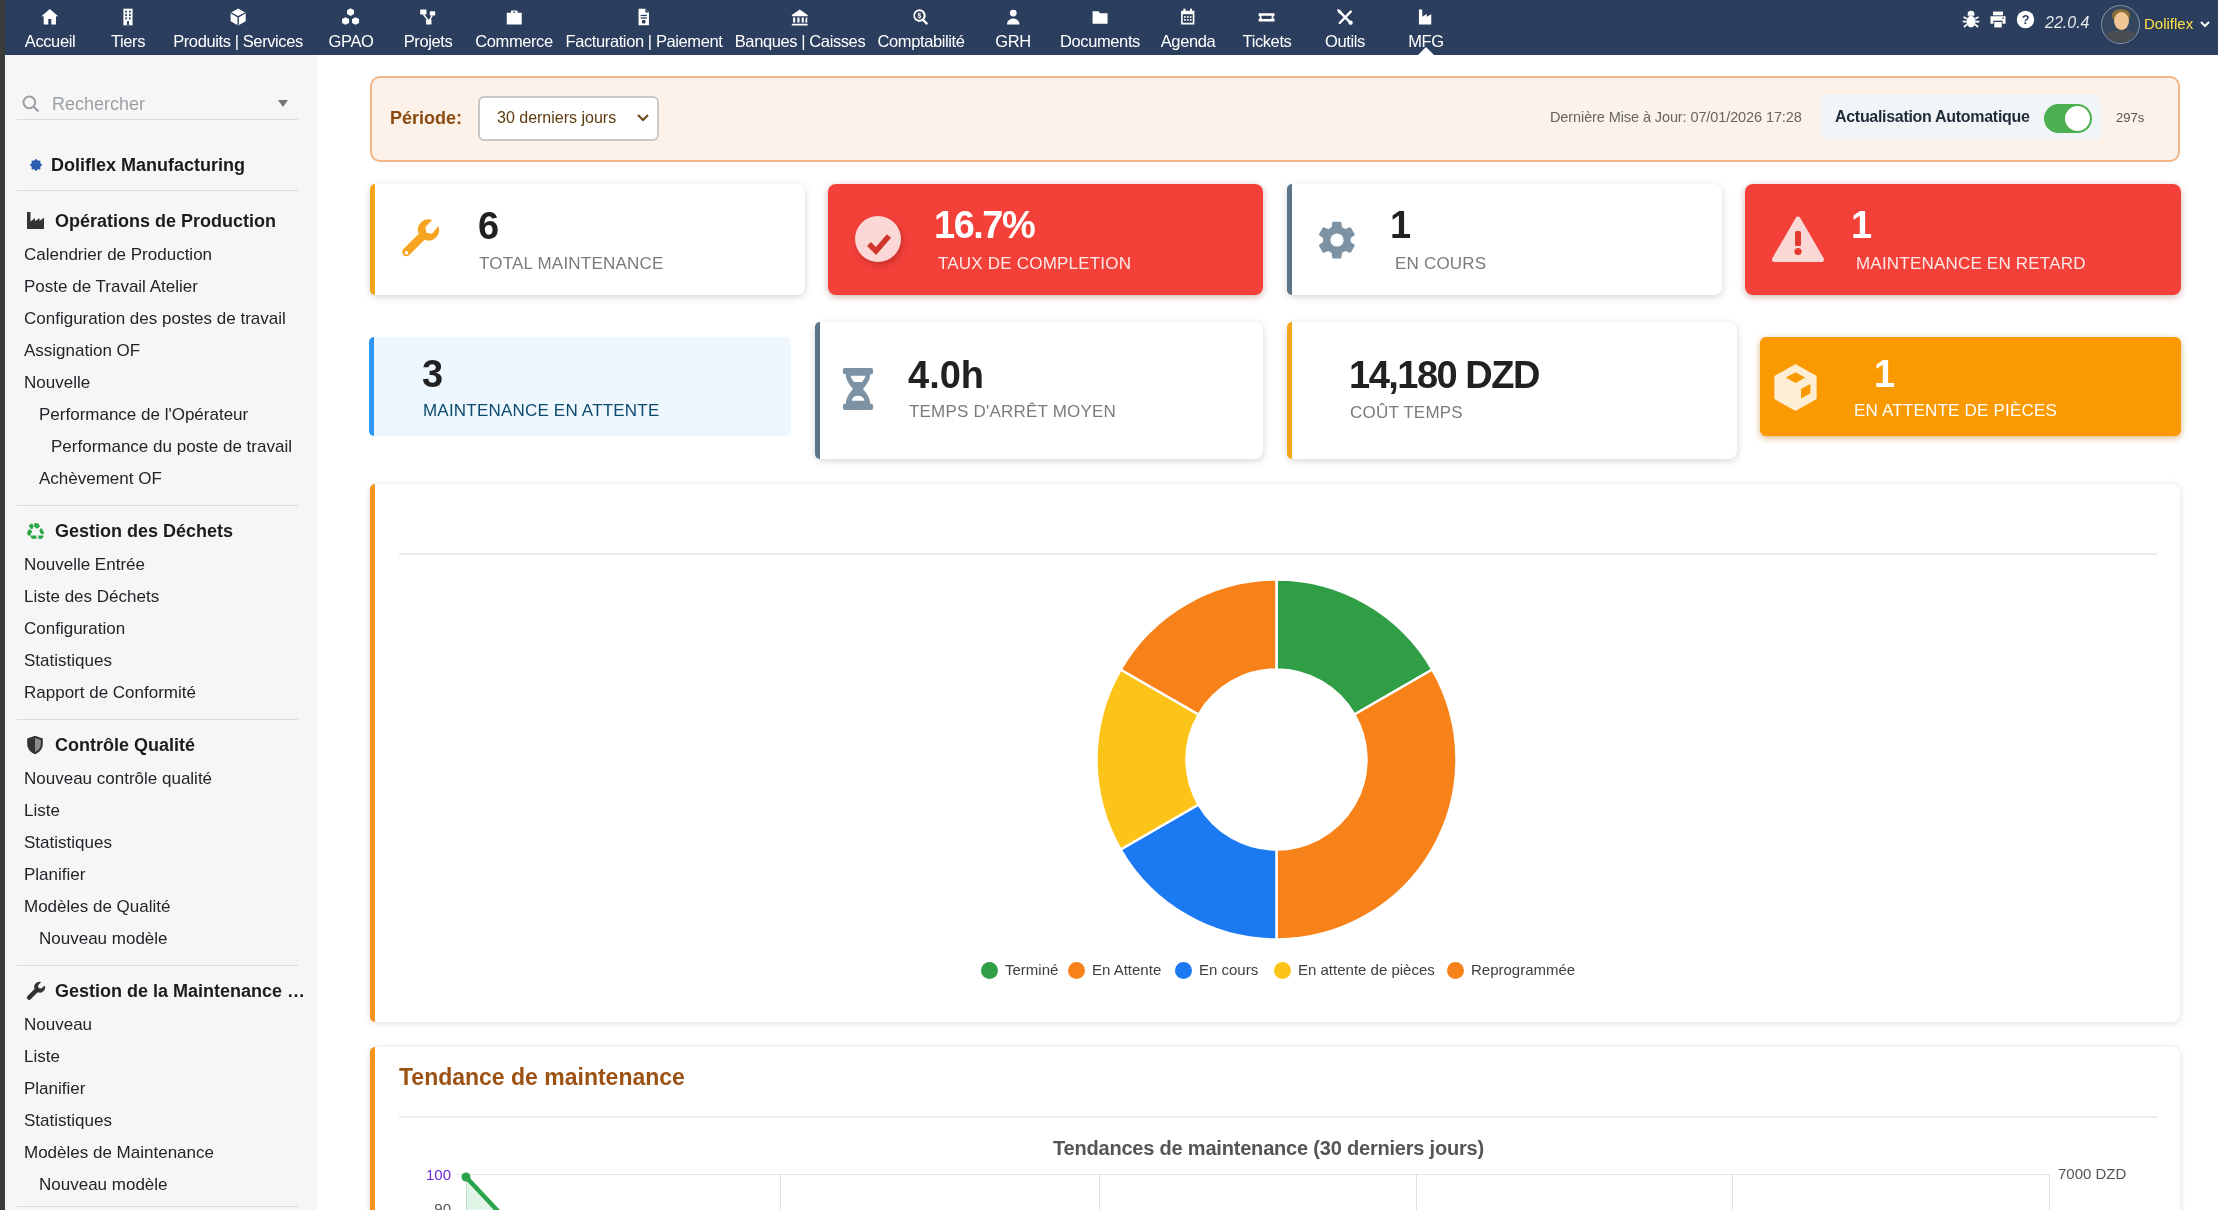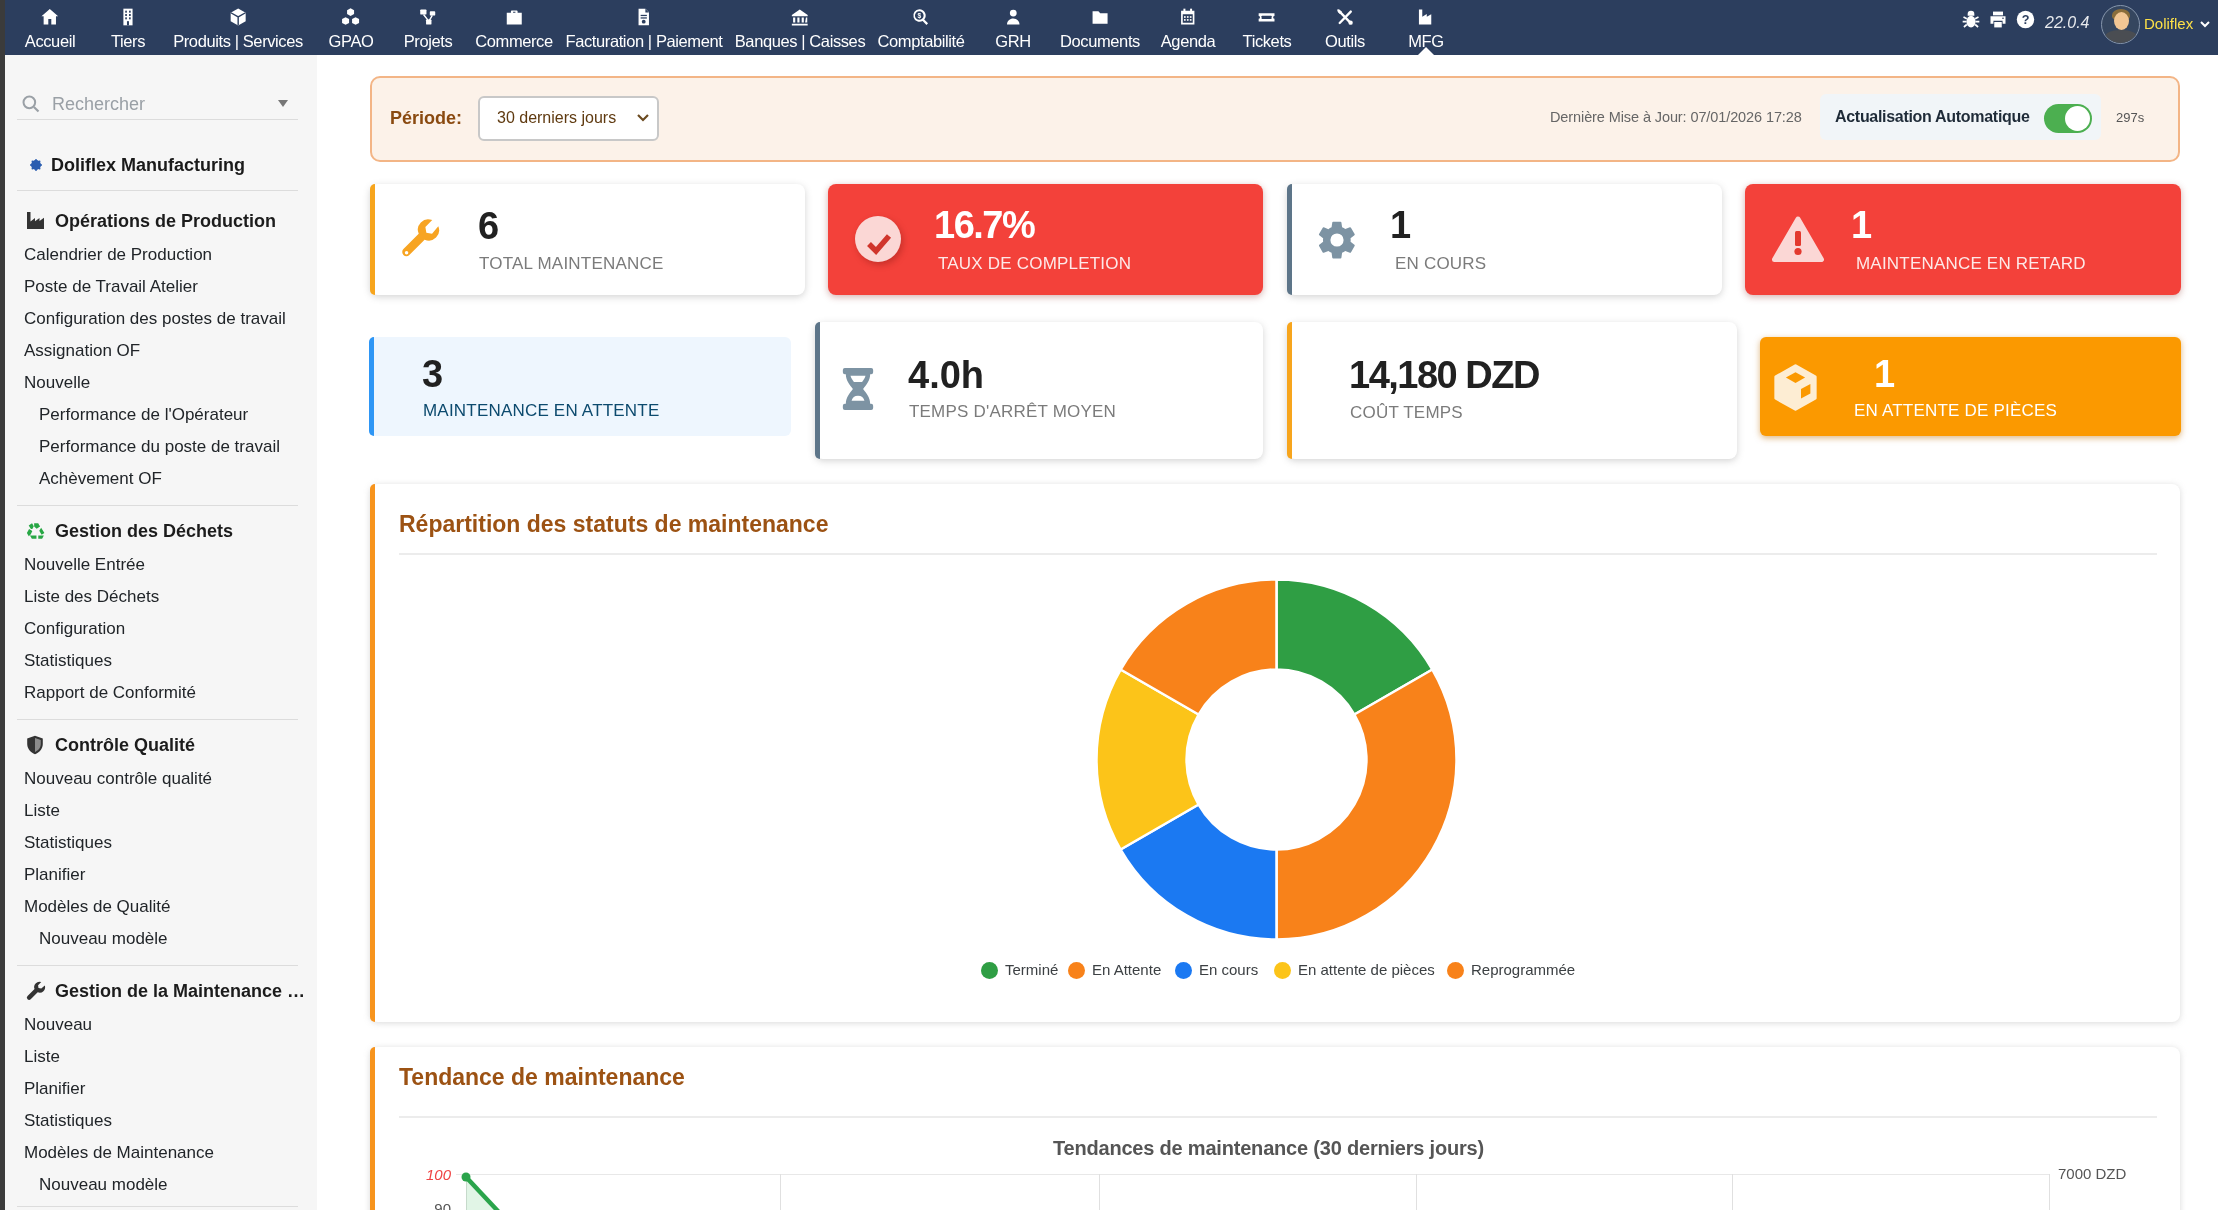--- a/index.html
+++ b/index.html
@@ -208,21 +208,21 @@
 <svg class="sicon" style="top:165px" width="24" height="24" viewBox="0 0 24 24" fill="#333">
       <path d="M3 21V4h3.5v9.4L11 10v3.2l4.5-3.2V13l4.5-3.2V21z"></path>
     </svg>
 <div class="shead" style="top:166px;">Opérations de Production</div>
 <div class="sitem" style="top:200px;">Calendrier de Production</div>
 <div class="sitem" style="top:232px;">Poste de Travail Atelier</div>
 <div class="sitem" style="top:264px;">Configuration des postes de travail</div>
 <div class="sitem" style="top:296px;">Assignation OF</div>
 <div class="sitem" style="top:328px;">Nouvelle</div>
 <div class="sitem sitem2" style="top:360px;">Performance de l'Opérateur</div>
-<div class="sitem sitem2" style="top:392px;">Performance du poste de travail</div>
+<div class="sitem sitem2" style="top:392px;margin-left:12px;">Performance du poste de travail</div>
 <div class="sitem sitem2" style="top:424px;">Achèvement OF</div>
 <div class="sline" style="top:450px;"></div>
 <svg class="sicon" style="top:476px" width="23" height="23" viewBox="0 0 24 24" fill="#28a745">
       <path d="M7.2 9.8 4.9 6.2 8.4 4l1.8 3-1.5 2.8zM10.6 4h4.2l2 3.4-3.6 2.2-2.6-2.4zM17.9 8.5l3.4 5.7-2.9 1.8-2.5-4.2zM20.7 16.6l-1.8 3.4h-4v-3.4zM13 16.6v3.4H8.2l-2-3.4zM5 17.5 3 14l2.3-4 3.4 2-1.6 3.5z"></path>
     </svg>
 <div class="shead" style="top:476px;">Gestion des Déchets</div>
 <div class="sitem" style="top:510px;">Nouvelle Entrée</div>
 <div class="sitem" style="top:542px;">Liste des Déchets</div>
 <div class="sitem" style="top:574px;">Configuration</div>
 <div class="sitem" style="top:606px;">Statistiques</div>
@@ -327,21 +327,20 @@
       <path d="M12 1.2 22 6.8v10.9L12 23.3 2 17.7V6.8z" fill="#fdedd3" stroke="#fdedd3" stroke-width="1.6" stroke-linejoin="round"></path>
       <path d="M12 4.5 16.9 7.2 12 9.9 7.1 7.2z" fill="#fb9900"></path>
       <path d="M14.8 13 19.6 10.4v4.9l-4.8 2.6z" fill="#fb9900"></path>
     </svg>
   <div class="num" style="left:114px;top:18px;font-size:38px;line-height:1;color:#fff;">1</div>
   <div class="clbl" style="left:94px;top:64px;color:#fff;">EN ATTENTE DE PIÈCES</div>
 </div>
 
 <div class="card cardw" style="left:370px;top:484px;width:1810px;height:538px;box-shadow:0 1px 6px rgba(150,150,150,.35);">
     <i class="stripe" style="background:#f7941d"></i>
-  <div style="position:absolute;left:29px;top:27px;font-size:23px;font-weight:bold;color:#9c5213;">Répartition des statuts de maintenance</div>
   <div style="position:absolute;left:29px;top:69px;width:1758px;height:2px;background:#ececec;"></div>
   <svg style="position:absolute;left:716px;top:85px" width="381" height="381" viewBox="-190.5 -190.5 381 381">
     <g stroke="#fff" stroke-width="2.5" stroke-linejoin="round">
     <path d="M0.0 -180.0A180.0 180.0 0 0 1 155.9 -90.0L77.9 -45.0A90.0 90.0 0 0 0 0.0 -90.0Z" fill="#2f9e44"></path>
     <path d="M155.9 -90.0A180.0 180.0 0 0 1 0.0 180.0L0.0 90.0A90.0 90.0 0 0 0 77.9 -45.0Z" fill="#f8821a"></path>
     <path d="M0.0 180.0A180.0 180.0 0 0 1 -155.9 90.0L-77.9 45.0A90.0 90.0 0 0 0 0.0 90.0Z" fill="#1b79f2"></path>
     <path d="M-155.9 90.0A180.0 180.0 0 0 1 -155.9 -90.0L-77.9 -45.0A90.0 90.0 0 0 0 -77.9 45.0Z" fill="#fcc419"></path>
     <path d="M-155.9 -90.0A180.0 180.0 0 0 1 -0.0 -180.0L-0.0 -90.0A90.0 90.0 0 0 0 -77.9 -45.0Z" fill="#f8821a"></path>
     </g>
   </svg>
@@ -350,21 +349,21 @@
   <div class="leg" style="left:805px;"><i style="background:#1b79f2"></i>En cours</div>
   <div class="leg" style="left:904px;"><i style="background:#fcc419"></i>En attente de pièces</div>
   <div class="leg" style="left:1077px;"><i style="background:#f8821a"></i>Reprogrammée</div>
 </div>
 
 <div class="card cardw" style="left:370px;top:1047px;width:1810px;height:200px;box-shadow:0 1px 6px rgba(150,150,150,.35);border-radius:8px 8px 0 0;">
     <i class="stripe" style="background:#f7941d"></i>
   <div style="position:absolute;left:29px;top:17px;font-size:23px;font-weight:bold;color:#9c5213;">Tendance de maintenance</div>
   <div style="position:absolute;left:29px;top:69px;width:1758px;height:2px;background:#ececec;"></div>
   <div style="position:absolute;left:683px;top:90px;font-size:20px;font-weight:bold;color:#555;letter-spacing:-0.2px;">Tendances de maintenance (30 derniers jours)</div>
-  <div style="position:absolute;left:51px;top:119px;width:30px;text-align:right;font-size:15px;color:#ef4444;font-style:italic;">100</div>
+  <div style="position:absolute;left:51px;top:119px;width:30px;text-align:right;font-size:15px;color:#6d28d9;">100</div>
   <div style="position:absolute;left:59px;top:153px;width:22px;text-align:right;font-size:15px;color:#555;">90</div>
   <div style="position:absolute;left:1688px;top:118px;font-size:15px;color:#555;">7000 DZD</div>
   <div style="position:absolute;left:86px;top:126.5px;width:1593px;height:1px;background:#e8e8e8;"></div>
   <div style="position:absolute;left:96px;top:127px;width:1px;height:73px;background:#e0e0e0;"></div>
   <div style="position:absolute;left:410px;top:127px;width:1px;height:73px;background:#e0e0e0;"></div>
   <div style="position:absolute;left:729px;top:127px;width:1px;height:73px;background:#e0e0e0;"></div>
   <div style="position:absolute;left:1046px;top:127px;width:1px;height:73px;background:#e0e0e0;"></div>
   <div style="position:absolute;left:1362px;top:127px;width:1px;height:73px;background:#e0e0e0;"></div>
   <div style="position:absolute;left:1679px;top:127px;width:1px;height:73px;background:#e0e0e0;"></div>
   <svg style="position:absolute;left:90px;top:115px" width="80" height="85" viewBox="0 0 80 85">

